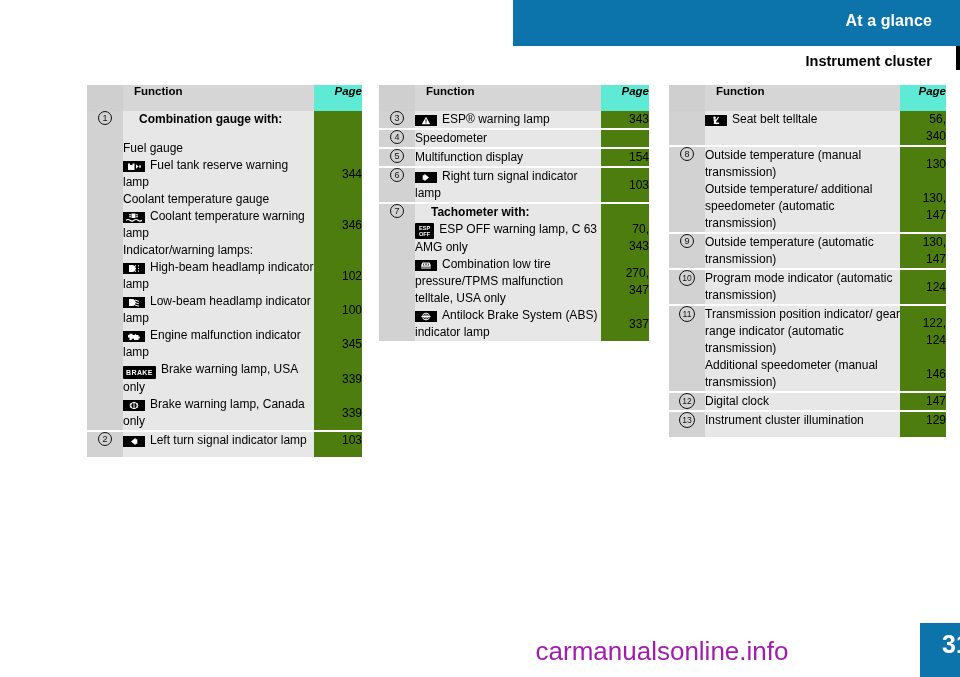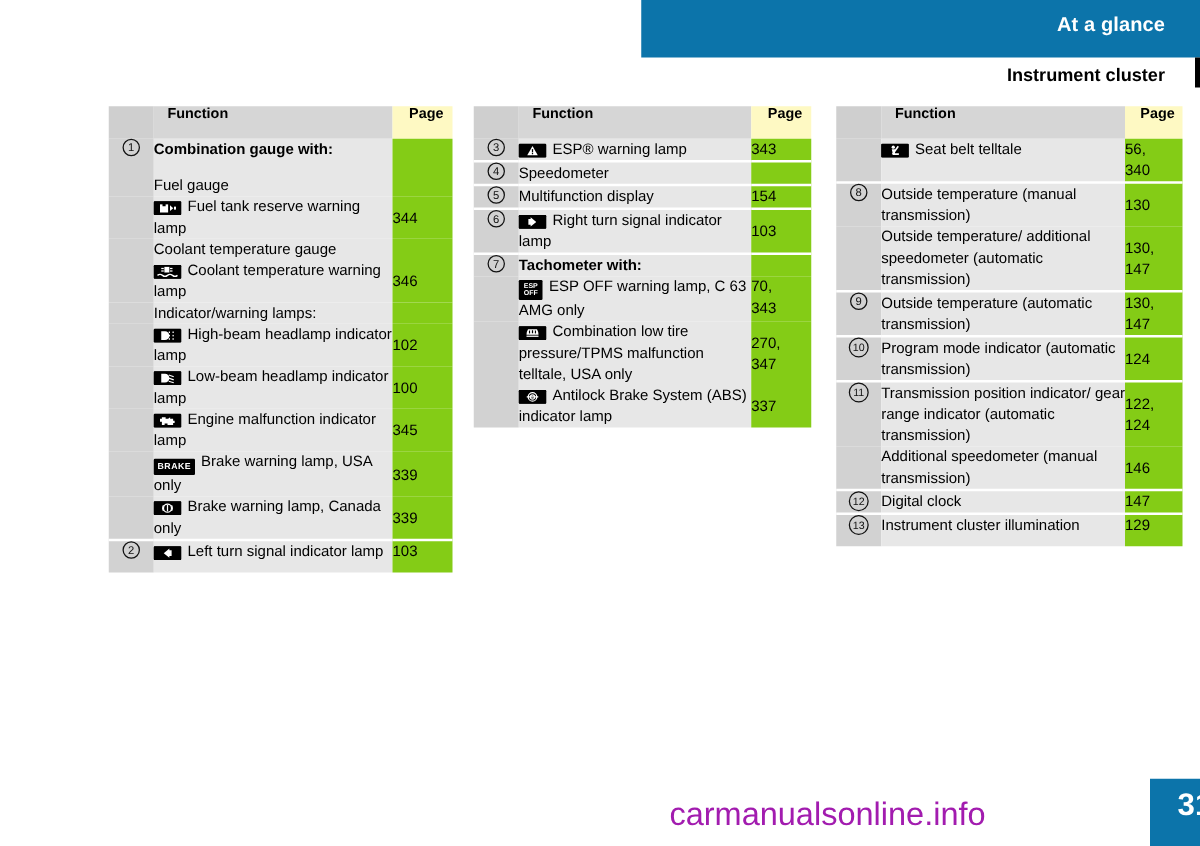--- a/index.html
+++ b/index.html
@@ -47,43 +47,44 @@
   .col-3 .c-page { width: 46px; }
 
   
   .hrow th {
     background: #d6d6d6;
     font-size: 11.5px; font-weight: bold; color: #000;
     padding: 6px 0 7px 0; height: 26px; text-align: left;
   }
   .hrow th.c-num { background: #cfcfcf; }
   .hrow th.th-fn { padding-left: 11px; }
-  .hrow th.c-page { background: #fef9c3; text-align: center; padding-left: 6px; }
+  .hrow th.c-page { background: #5eead4; text-align: right; padding-left: 6px; font-style: italic; }
 
   
   td.num {
     background: #d2d2d2;
     text-align: center;
     font-size: 11.5px;
     padding-top: 7px;
     color: #000;
   }
   td.fn {
     background: #e7e7e7;
     padding: 7px 8px 8px 11px;
     font-size: 12px; line-height: 17px; color: #000;
   }
   td.pg {
-    background: #84cc16;
+    background: #4d7c0f;
     padding: 7px 7px 8px 0;
     font-size: 12px; line-height: 17px; color: #000;
+    text-align: right;
     white-space: pre-line;
   }
   td.pg.bottomalign { vertical-align: bottom; padding-bottom: 8px; }
-  .fn.bold { font-weight: bold; }
+  .fn.bold { font-weight: bold; padding-left: 16px; }
   .rowsep td { border-top: 2px solid #ffffff; }
   .group-spacer td.fn { padding-top: 12px; }
 
   
   .circ {
     display: inline-block;
     width: 14px; height: 14px; line-height: 13px;
     border: 1px solid #111; border-radius: 50%;
     font-size: 9px; text-align: center; color: #111;
     font-family: "Liberation Sans", sans-serif;

